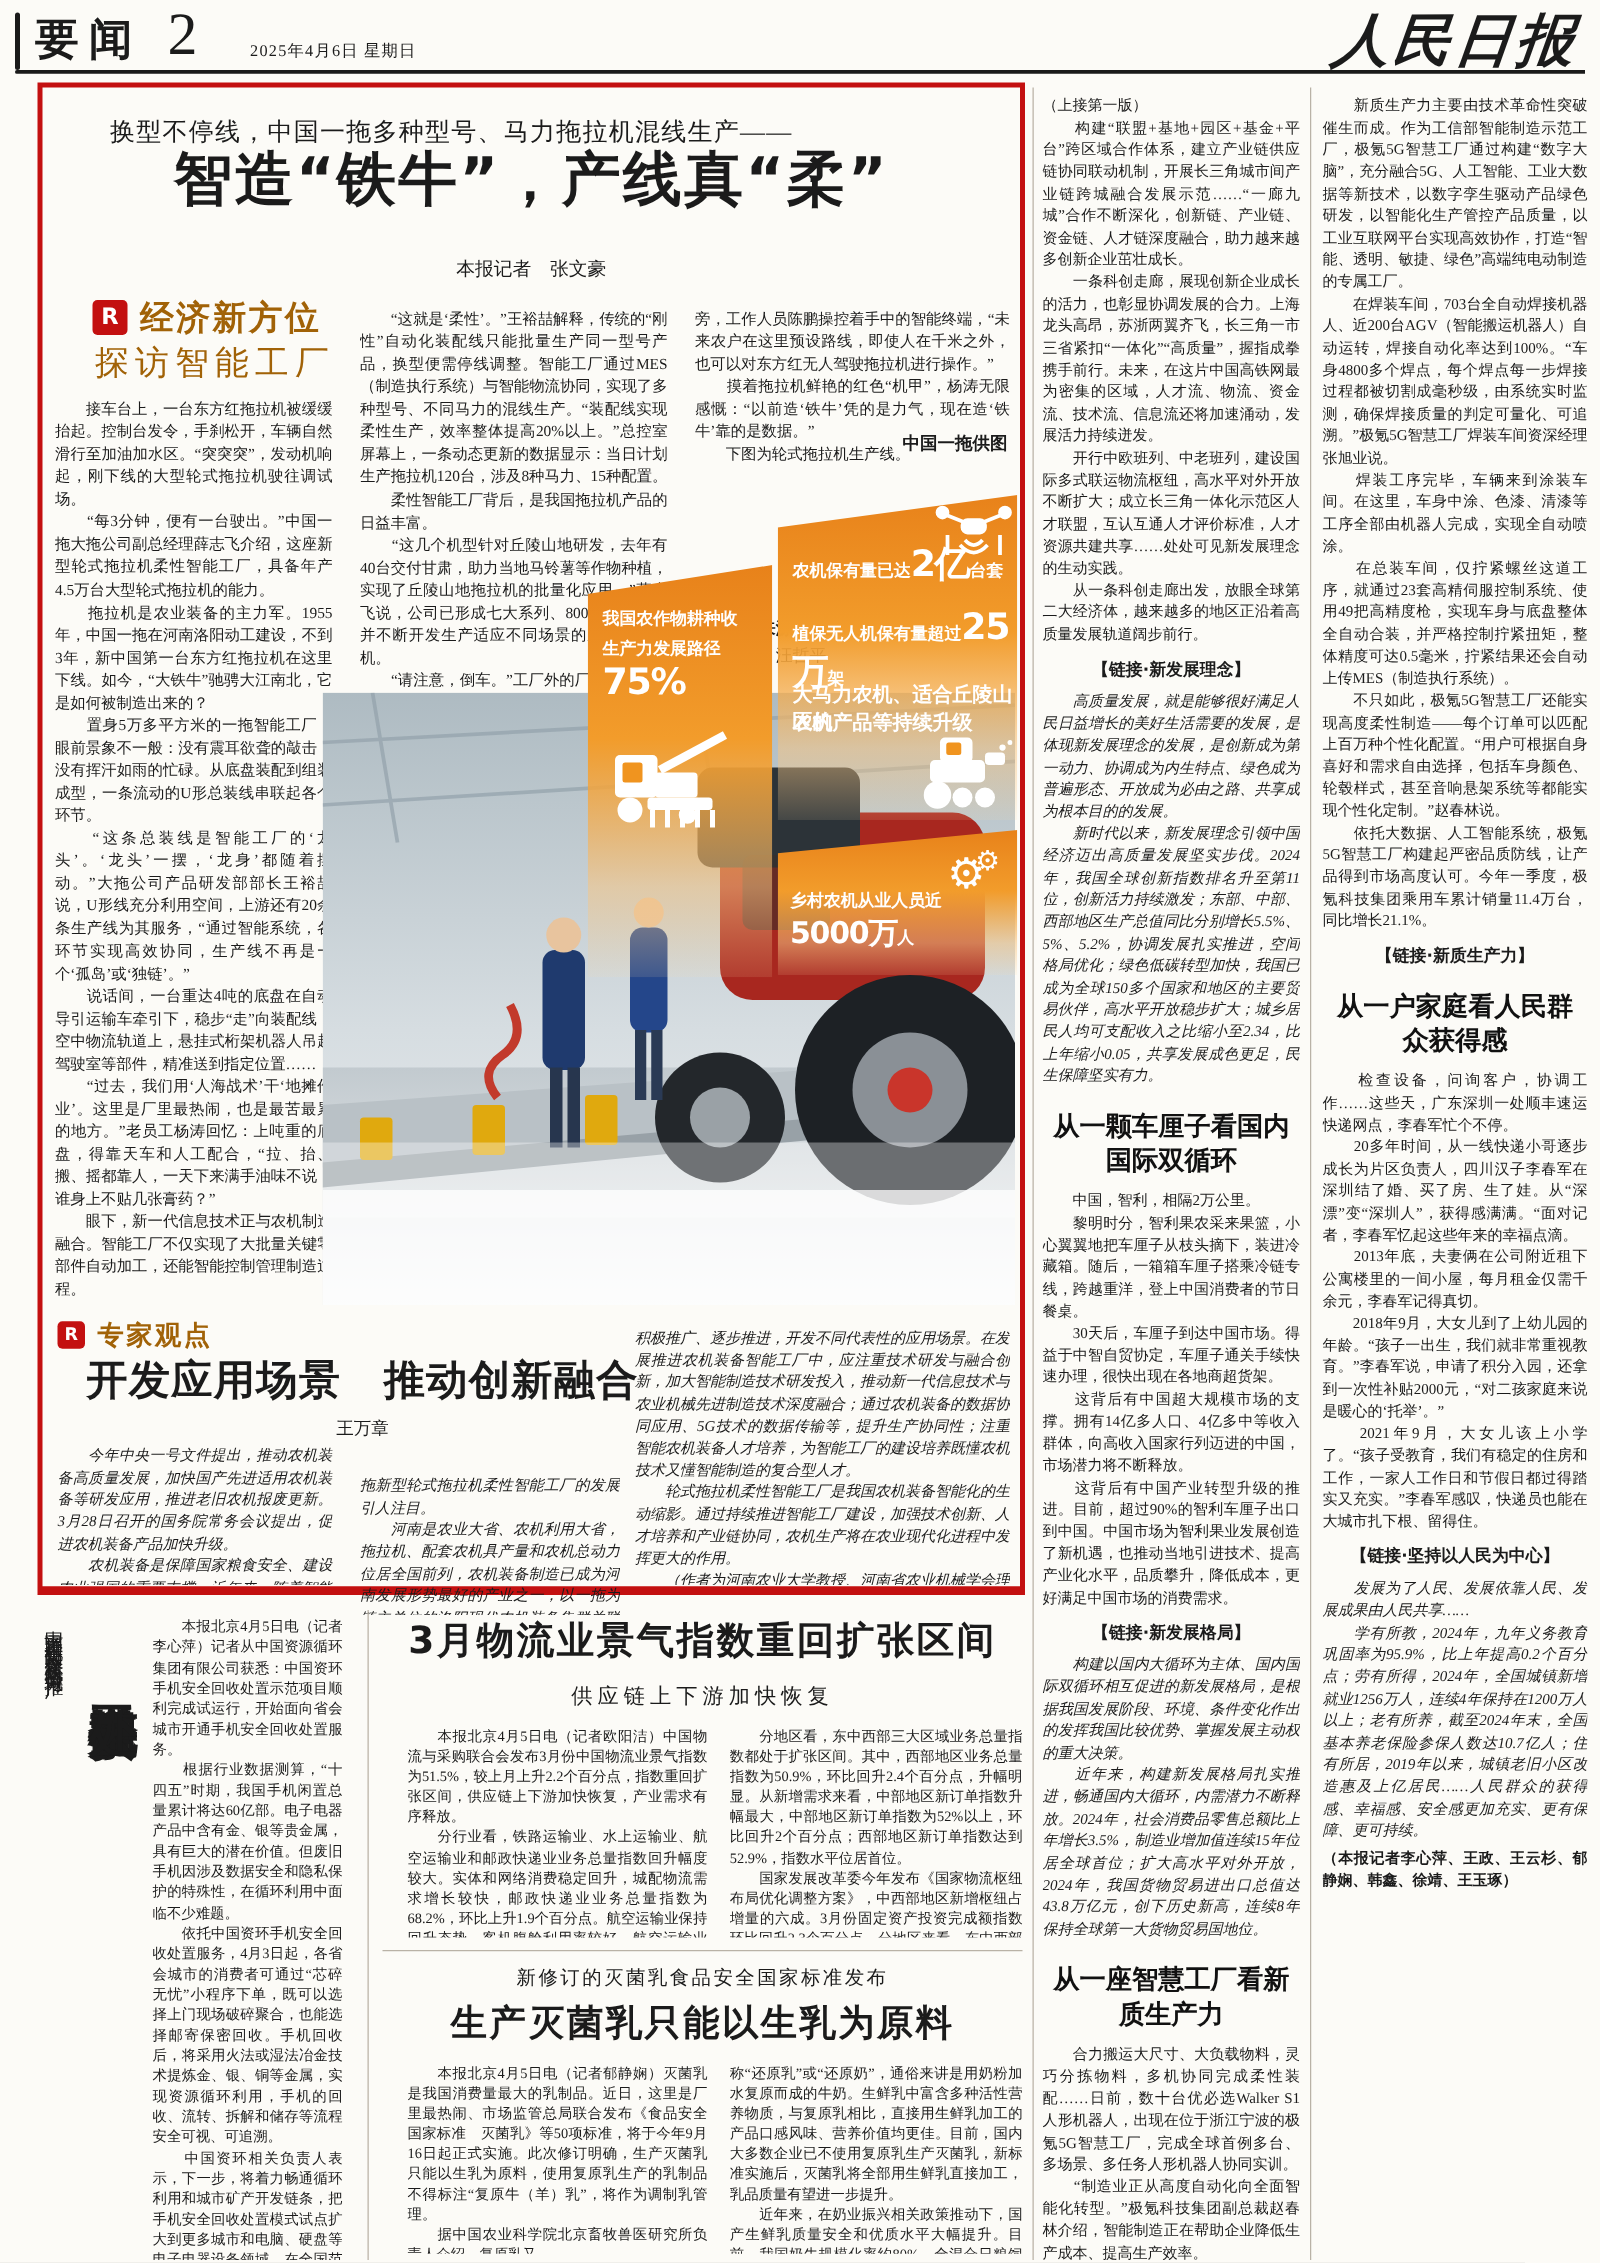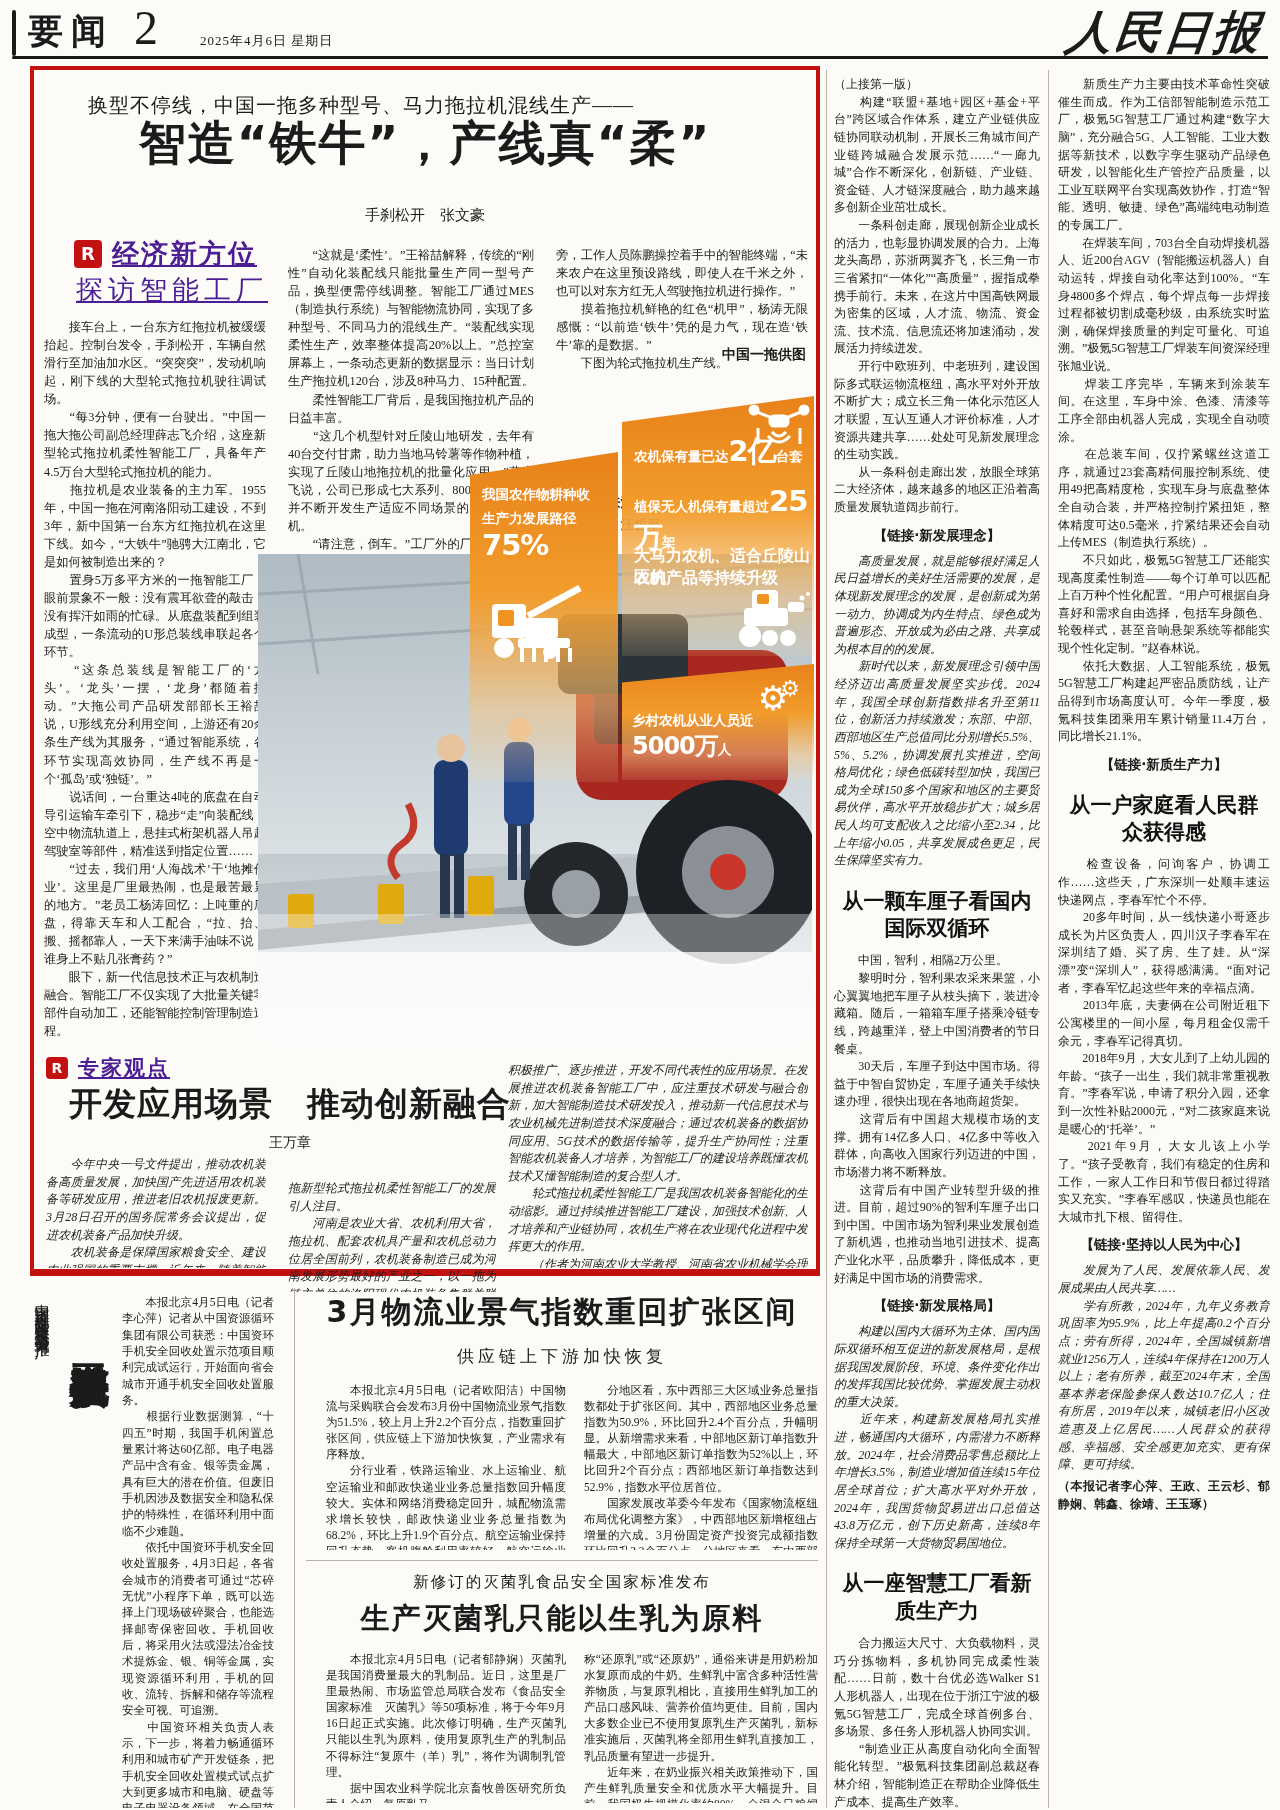--- a/index.html
+++ b/index.html
@@ -8,21 +8,21 @@
   .abs{position:absolute;}
   .flow{font-size:12px;line-height:1.47;text-align:justify;white-space:pre-line;overflow:hidden;}
   .kai{font-style:italic;}
   .sans{font-family:"DejaVu Sans","Liberation Sans",sans-serif;}
   .subhead{font-family:"DejaVu Sans","Liberation Sans",sans-serif;font-weight:bold;font-size:13.5px;
            text-align:center;margin:10px 0 8px;}
   .colhead{font-family:"DejaVu Sans","Liberation Sans",sans-serif;font-weight:bold;font-size:21px;
            line-height:1.3;text-align:center;margin:18px 6px 10px;color:#111;}
   .vline{position:absolute;width:1px;background:#b9b2a6;}
   .hline{position:absolute;height:1px;background:#b9b2a6;}
-  .red{color:#4c1d95;text-decoration:underline;}
+  .red{color:#a16207;}
   .rlogo{display:inline-block;background:#c31010;color:#fff;font-family:"DejaVu Sans",sans-serif;
          font-weight:bold;text-align:center;border-radius:4px;vertical-align:middle;margin-right:6px;}
   .panel{position:absolute;color:#fff;overflow:hidden;}
   .panel .grad{position:absolute;inset:0;background:linear-gradient(180deg,#e8821a 0%,#f29c2b 42%,rgba(247,197,130,.55) 78%,rgba(250,220,170,.12) 100%);}
   .stat{position:relative;font-family:"DejaVu Sans","Liberation Sans",sans-serif;font-weight:bold;}
   .stat .big{font-size:29px;letter-spacing:-1px;}
   .stat .sm{font-size:13.5px;}
   .vert{writing-mode:vertical-rl;text-orientation:upright;}
   .cols2{display:flex;gap:18px;margin-left:20px;}
 </style>
@@ -35,21 +35,21 @@
   <div class="abs" style="left:12px;top:56px;width:1256px;height:3px;background:#1a1a1a;border-radius:3px 0 0 3px;"></div>
   <div class="abs" style="left:28px;top:8px;font-size:35px;font-weight:bold;letter-spacing:8px;">要闻</div>
   <div class="abs" style="left:134px;top:0px;font-size:48px;">2</div>
   <div class="abs" style="left:200px;top:32px;font-size:13px;letter-spacing:1px;">2025年4月6日  星期日</div>
   <div class="abs" style="right:18px;top:2px;font-size:46px;font-weight:bold;font-style:italic;letter-spacing:3px;transform:skewX(-6deg);">人民日报</div>
 
   <div class="abs" style="left:30px;top:66px;width:790px;height:1210px;border:4px solid #c31010;border-bottom-width:7px;box-sizing:border-box;background:#fcfbf7;"></div>
 
   <div class="abs" style="left:88px;top:92px;font-size:20px;letter-spacing:1px;">换型不停线，中国一拖多种型号、马力拖拉机混线生产——</div>
   <div class="abs sans" style="left:40px;top:112px;width:770px;text-align:center;font-size:47px;font-weight:bold;letter-spacing:2px;">智造“铁牛”，产线真“柔”</div>
-  <div class="abs" style="left:40px;top:206px;width:770px;text-align:center;font-size:15px;">手刹松开　张文豪</div>
+  <div class="abs" style="left:40px;top:206px;width:770px;text-align:center;font-size:15px;">本报记者　张文豪</div>
 
   <div class="abs" style="left:74px;top:236px;">
     <span class="rlogo" style="width:28px;height:28px;line-height:28px;font-size:18px;">R</span>
     <span class="sans red" style="font-size:27px;font-weight:bold;letter-spacing:2px;vertical-align:middle;">经济新方位</span>
   </div>
   <div class="abs red" style="left:76px;top:272px;font-size:27px;letter-spacing:5px;">探访智能工厂</div>
 
   <div class="abs flow" style="left:44px;top:318px;width:222px;height:724px;font-size:12.3px;">　　接车台上，一台东方红拖拉机被缓缓抬起。控制台发令，手刹松开，车辆自然滑行至加油加水区。“突突突”，发动机响起，刚下线的大型轮式拖拉机驶往调试场。
 　　“每3分钟，便有一台驶出。”中国一拖大拖公司副总经理薛志飞介绍，这座新型轮式拖拉机柔性智能工厂，具备年产4.5万台大型轮式拖拉机的能力。
 　　拖拉机是农业装备的主力军。1955年，中国一拖在河南洛阳动工建设，不到3年，新中国第一台东方红拖拉机在这里下线。如今，“大铁牛”驰骋大江南北，它是如何被制造出来的？

